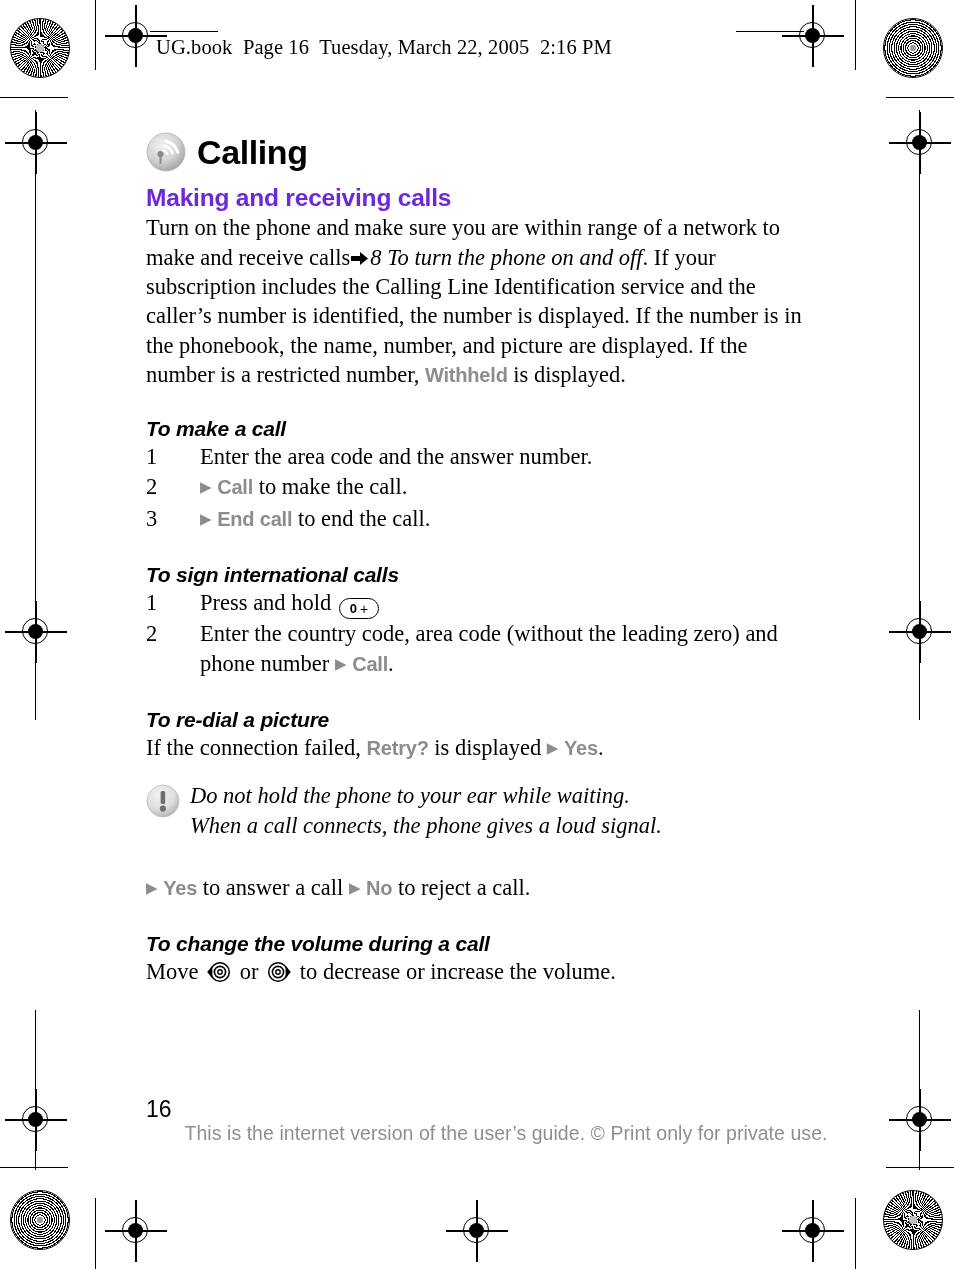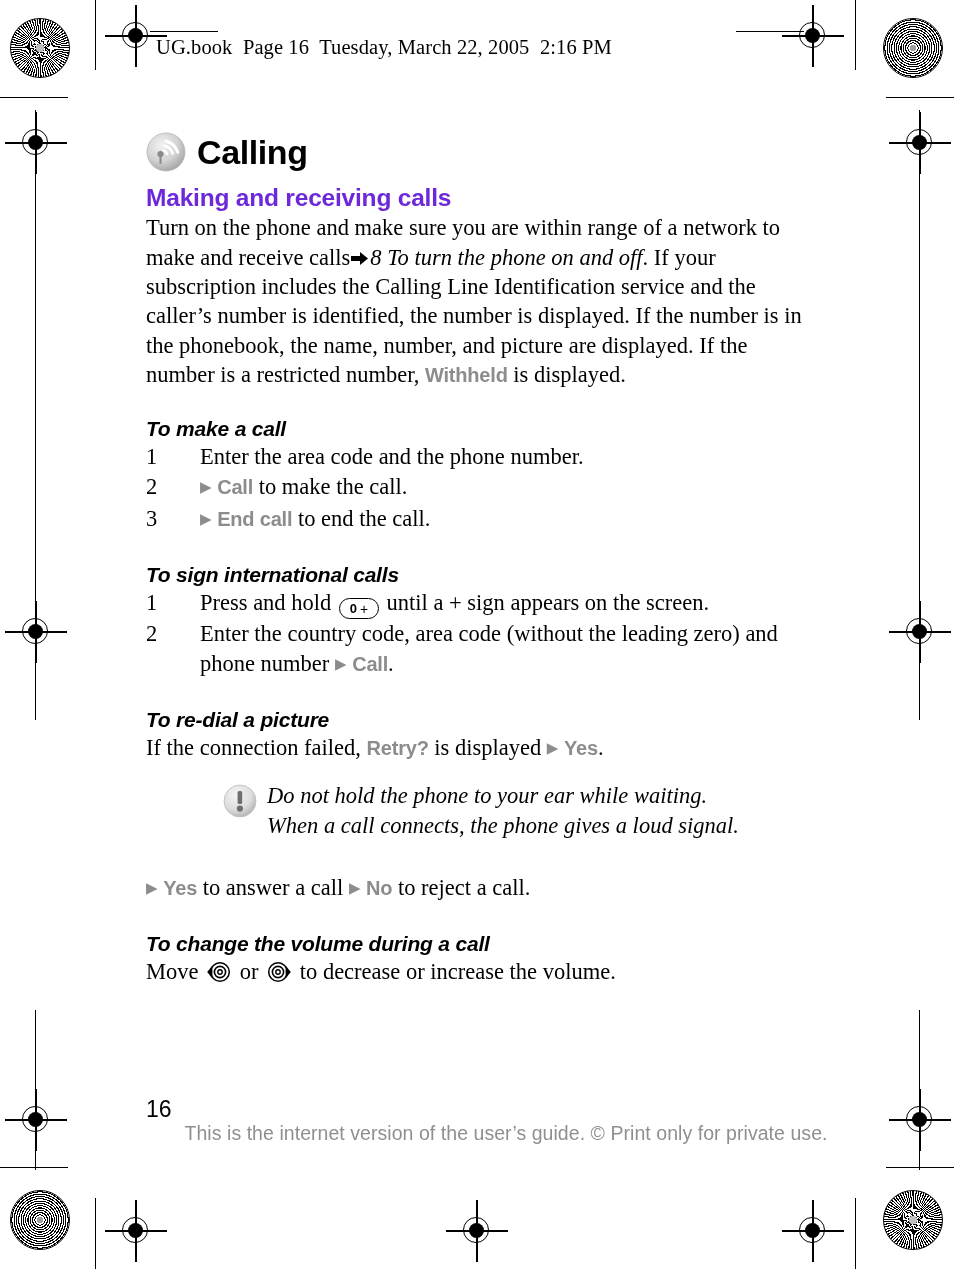--- a/index.html
+++ b/index.html
@@ -227,21 +227,20 @@
     vertical-align: -5px;
     width: 26px; height: 24px;
     margin: 0 2px;
   }
 
   
   .note {
     display: flex;
     gap: 10px;
     align-items: flex-start;
-    justify-content: center;
   }
   .note-icon { flex: 0 0 34px; width: 34px; height: 34px; margin-top: 3px; }
   .note-text {
     font-family: "Liberation Serif", "DejaVu Serif", serif;
     font-style: italic;
     font-size: 22.5px;
     line-height: 30px;
     color: #000;
   }
 
@@ -386,21 +385,21 @@
     <p class="body"><span>Turn on the phone and make sure you are within range of a network to make and receive calls</span><span class="xref-arrow"><svg viewBox="0 0 20 15" width="20" height="15">
             <path d="M1 5 h9 V1 l8 6.5 -8 6.5 V10 H1 Z" fill="#000"></path>
           </svg></span><span class="ital">8 To turn the phone on and off</span><span>. If your subscription includes the Calling Line Identification service and the caller’s number is identified, the number is displayed. If the number is in the phonebook, the name, number, and picture are displayed. If the number is a restricted number, </span><span class="uilabel">Withheld</span><span> is displayed.</span></p>
 
     <div class="gap-md"></div>
 
     <h3 class="h3">To make a call</h3>
     <ol class="steps">
       <li class="step">
         <span class="step-num">1</span>
-        <span class="step-txt">Enter the area code and the phone number.</span>
+        <span class="step-txt">Enter the area code and the answer number.</span>
       </li>
       <li class="step">
         <span class="step-num">2</span>
         <span class="step-txt"><span class="uiarrow">▶</span> <span class="uilabel">Call</span><span> to make the call.</span></span>
       </li>
       <li class="step">
         <span class="step-num">3</span>
         <span class="step-txt"><span class="uiarrow">▶</span> <span class="uilabel">End call</span><span> to end the call.</span></span>
       </li>
     </ol>
@@ -409,21 +408,21 @@
 
     <h3 class="h3">To sign international calls</h3>
     <ol class="steps">
       <li class="step">
         <span class="step-num">1</span>
         <span class="step-txt"><span>Press and hold</span>
           <span class="keycap">
               <span>0</span>
               <span class="plus">+</span>
             </span>
-          <span>until a + sign appears on the screen.</span></span>
+          </span>
       </li>
       <li class="step">
         <span class="step-num">2</span>
         <span class="step-txt"><span>Enter the country code, area code (without the leading zero) and phone number </span><span class="uiarrow">▶</span> <span class="uilabel">Call</span><span>.</span></span>
       </li>
     </ol>
 
     <div class="gap-md"></div>
 
     <h3 class="h3">To re-dial a picture</h3>

